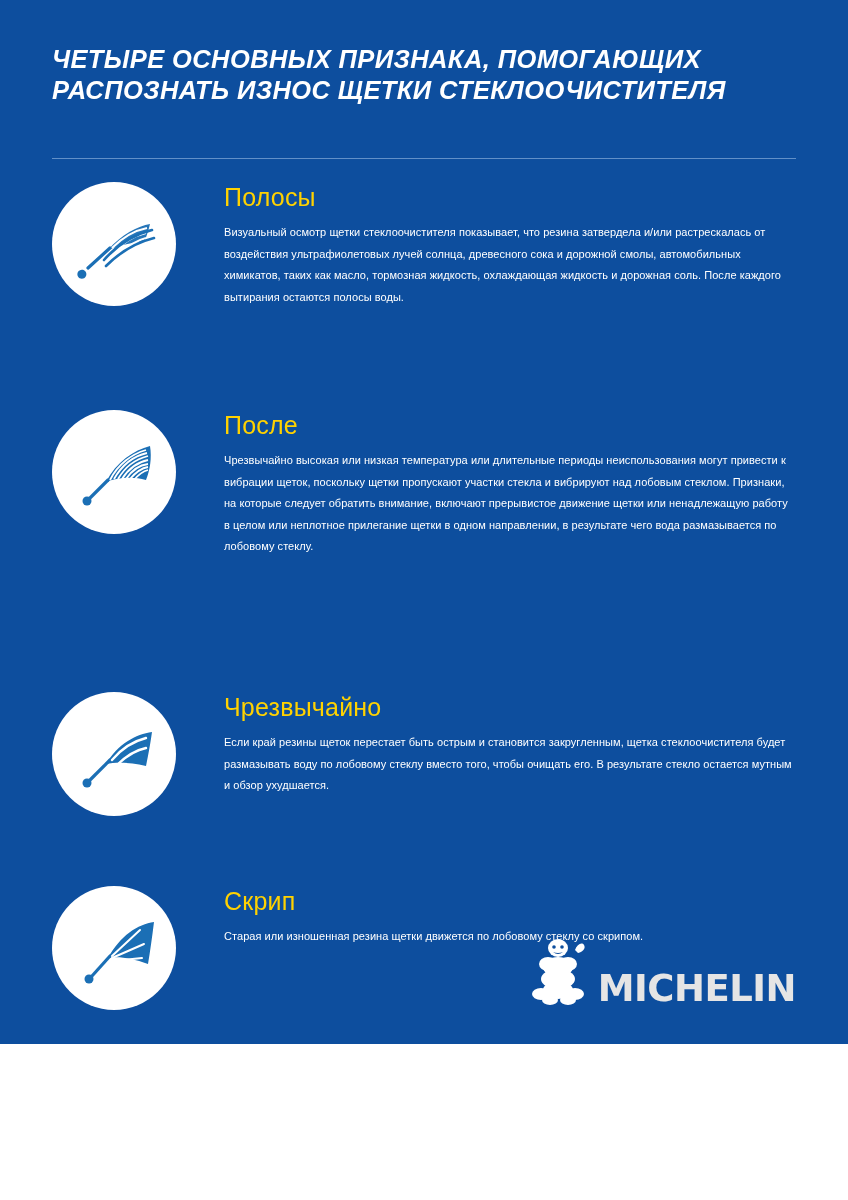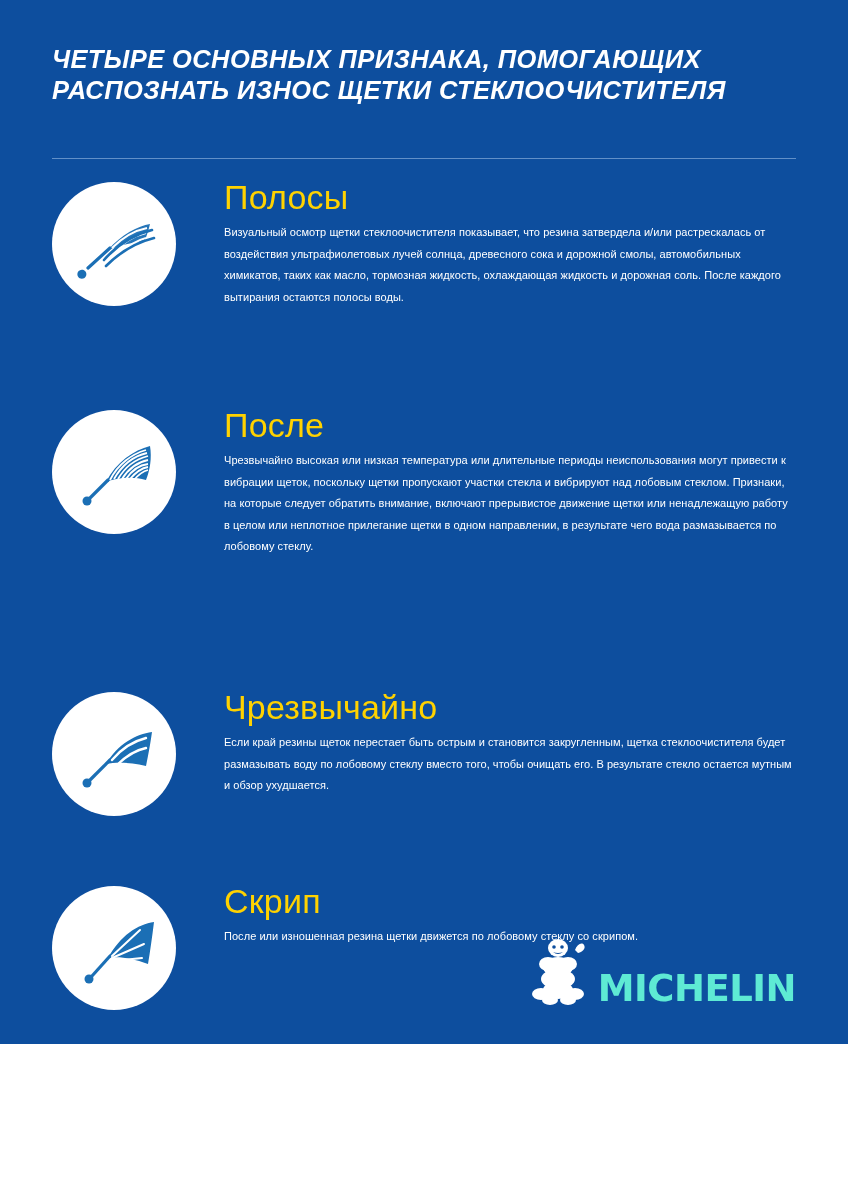--- a/index.html
+++ b/index.html
@@ -76,21 +76,21 @@
   }
   .badge svg {
     display: block;
   }
   .section-body {
     margin-left: 172px;
   }
   .section-title {
     margin: 0;
     color: #ffd200;
-    font-size: 34px;
+    font-size: 25px;
     line-height: 30px;
     font-weight: normal;
     letter-spacing: 0.2px;
   }
   .section-text {
     margin: 10px 0 0 0;
     color: #ffffff;
     font-size: 11px;
     line-height: 21.5px;
     letter-spacing: 0.05px;
@@ -108,21 +108,21 @@
   }
   .logo {
     position: absolute;
     right: 52px;
     bottom: 38px;
     display: flex;
     align-items: flex-end;
     gap: 8px;
   }
   .logo-word {
-    color: #5eead4;
+    color: #e5e5e5;
     font-size: 37px;
     font-weight: bold;
     letter-spacing: -0.5px;
     line-height: 0.95;
     font-family: "DejaVu Sans", sans-serif;
   }
 </style>
 </head>
 <body>
 
@@ -216,21 +216,21 @@
         <path d="M56 72 C68 50 86 38 102 36 C100 52 98 66 96 78 C80 72 66 70 56 72 Z" fill="#1b6fb5"></path>
         <g stroke="#ffffff" stroke-width="2" fill="none" stroke-linecap="round">
           <path d="M60 70 L88 44"></path>
           <path d="M60 72 L92 58"></path>
           <path d="M61 75 L90 72"></path>
         </g>
       </svg>
     </div>
     <div class="section-body">
       <h2 class="section-title">Скрип</h2>
-      <p class="section-text">После или изношенная резина щетки движется по лобовому стеклу со скрипом.</p>
+      <p class="section-text">Старая или изношенная резина щетки движется по лобовому стеклу со скрипом.</p>
     </div>
   </div>
 
   <div class="footer">
     <div class="logo">
       <svg width="62" height="72" viewBox="0 0 62 72" aria-hidden="true">
         <g fill="#ffffff">
           <ellipse cx="30" cy="14" rx="10" ry="9"></ellipse>
           <path d="M47 16 c2 -6 7 -8 9 -5 c2 3 -1 7 -6 8 z"></path>
           <ellipse cx="20" cy="30" rx="9" ry="7"></ellipse>

